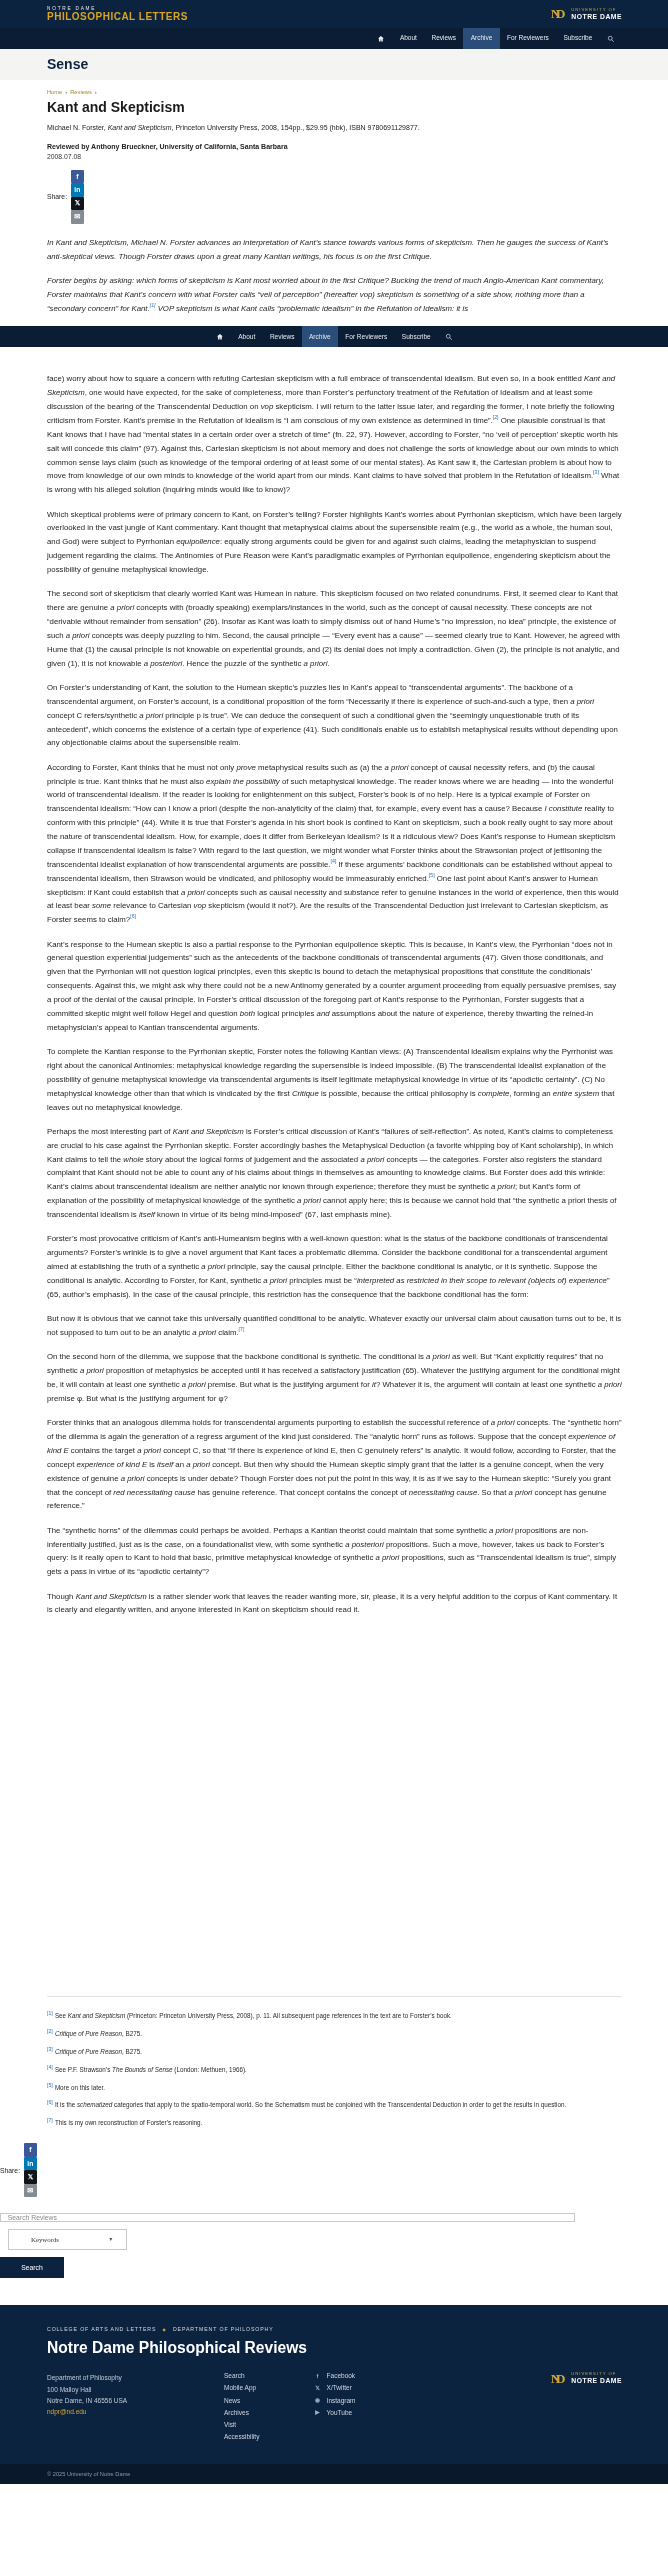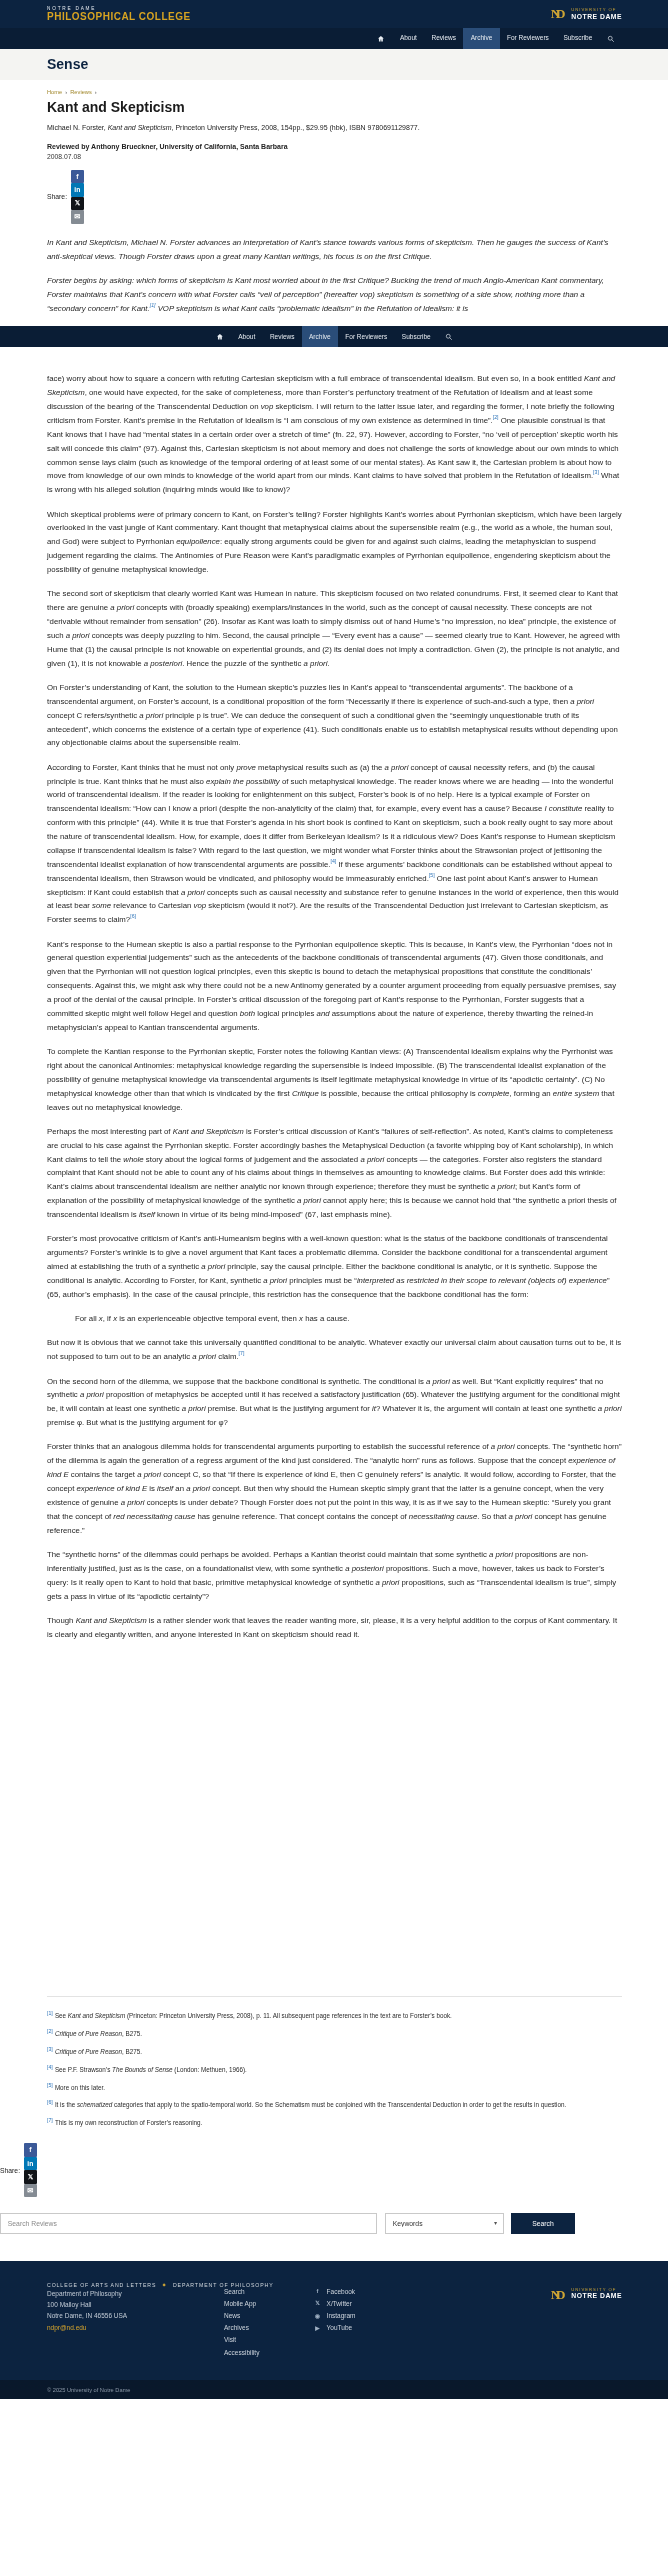--- a/index.html
+++ b/index.html
@@ -60,25 +60,25 @@
   .sticky-dup { margin:2.1px 0 12.5px; }
   .article-rest { min-height:1636px; padding-top:12.5px; }
 
   
   .footnotes { border-top:0.5px solid #e3e3e3; padding-top:12.5px; margin-bottom:14.6px; }
   .footnote { font-size:6.3px; line-height:1.6; margin:0 0 5.7px; color:#2a2a2a; }
   .footnote .fnmark { color:#2b72b8; font-size:5.2px; vertical-align:super; margin-right:2.1px; }
 
   
   .share-bottom { margin:3.1px 0 15.6px; }
-  .search-row { display:flex; gap:7.3px; margin:0 0 27px; }
+  .search-row { display:flex; gap:7.3px; margin:0 0 27px;flex-direction:column; }
   .search-input { flex:1; height:21px; border:0.5px solid #c9c9c9; padding:0 6.8px; font-size:6.8px; font-family:"Liberation Sans", sans-serif; color:#333; }
   .search-input::placeholder { color:#8a8a8a; }
   .select-wrap { position:relative; width:119px; }
-  .select-wrap select { width:100%; height:21px; border:0.5px solid #c9c9c9; background:#fff; font-size:6.8px; padding:0 7px; appearance:none; -webkit-appearance:none; color:#333; font-family:Liberation Sans, sans-serif; }
+  .select-wrap select { width:100%; height:21px; border:0.5px solid #c9c9c9; background:#fff; font-size:6.8px; padding:0 22px; appearance:none; -webkit-appearance:none; color:#333; font-family:Liberation Serif, serif;margin-left:8px; }
   .select-wrap .chev { position:absolute; right:5.7px; top:50%; transform:translateY(-50%); font-size:5.2px; color:#555; pointer-events:none; }
   .search-btn { width:64px; height:21px; background:#0c2340; color:#fff; border:none; font-size:6.8px; font-family:"Liberation Sans", sans-serif; cursor:pointer; }
 
   
   footer { background:#0c2340; padding-top:21px; color:#cfd6de; }
   .footer-eyebrow { display:flex; align-items:center; gap:6.3px; font-size:5.2px; letter-spacing:0.9px; }
   .footer-eyebrow a { color:#d3d8de; }
   .footer-eyebrow .dot { color:#cda434; font-size:4.2px; }
   .footer-title { font-size:15.6px; font-weight:bold; color:#ffffff; margin:6.3px 0 15.6px; }
   .footer-cols { display:flex; padding-bottom:19px; }
@@ -92,21 +92,21 @@
   .f-logo { margin-left:auto; display:flex; align-items:flex-start; gap:4.2px; }
   .footer-bottom { background:#09182b; padding:6.8px 0; font-size:5.7px; color:#8c99a8; }
 </style>
 </head>
 <body>
 
 <header class="topbar">
   <div class="container topbar-inner">
     <a class="brand" href="#">
       <span class="brand-top">NOTRE DAME</span>
-      <span class="brand-main">PHILOSOPHICAL COLLEGE</span>
+      <span class="brand-main">PHILOSOPHICAL LETTERS</span>
     </a>
     <a class="nd-mark" href="#">
       <span class="monogram">ND</span>
       <span class="nd-text">
         <span class="nd-line1">UNIVERSITY OF</span>
         <span class="nd-line2">NOTRE DAME</span>
       </span>
     </a>
   </div>
 </header>
@@ -187,21 +187,20 @@
 <main class="container article-rest clearfix" id="article-rest">
     <p class="body-p">face) worry about how to square a concern with refuting Cartesian skepticism with a full embrace of transcendental idealism. But even so, in a book entitled <em>Kant and Skepticism</em>, one would have expected, for the sake of completeness, more than Forster’s perfunctory treatment of the Refutation of Idealism and at least some discussion of the bearing of the Transcendental Deduction on <em>vop</em> skepticism. I will return to the latter issue later, and regarding the former, I note briefly the following criticism from Forster. Kant’s premise in the Refutation of Idealism is “I am conscious of my own existence as determined in time”.<sup class="fnref">[2]</sup> One plausible construal is that Kant knows that I have had “mental states in a certain order over a stretch of time” (fn. 22, 97). However, according to Forster, “no ‘veil of perception’ skeptic worth his salt will concede this claim” (97). Against this, Cartesian skepticism is not about memory and does not challenge the sorts of knowledge about our own minds to which common sense lays claim (such as knowledge of the temporal ordering of at least some of our mental states). As Kant saw it, the Cartesian problem is about how to move from knowledge of our own minds to knowledge of the world apart from our minds. Kant claims to have solved that problem in the Refutation of Idealism.<sup class="fnref">[3]</sup> What is wrong with his alleged solution (inquiring minds would like to know)?</p>
     <p class="body-p">Which skeptical problems <em>were</em> of primary concern to Kant, on Forster’s telling? Forster highlights Kant’s worries about Pyrrhonian skepticism, which have been largely overlooked in the vast jungle of Kant commentary. Kant thought that metaphysical claims about the supersensible realm (e.g., the world as a whole, the human soul, and God) were subject to Pyrrhonian <em>equipollence</em>: equally strong arguments could be given for and against such claims, leading the metaphysician to suspend judgement regarding the claims. The Antinomies of Pure Reason were Kant’s paradigmatic examples of Pyrrhonian equipollence, engendering skepticism about the possibility of genuine metaphysical knowledge.</p>
     <p class="body-p">The second sort of skepticism that clearly worried Kant was Humean in nature. This skepticism focused on two related conundrums. First, it seemed clear to Kant that there are genuine <em>a priori</em> concepts with (broadly speaking) exemplars/instances in the world, such as the concept of causal necessity. These concepts are not “derivable without remainder from sensation” (26). Insofar as Kant was loath to simply dismiss out of hand Hume’s “no impression, no idea” principle, the existence of such <em>a priori</em> concepts was deeply puzzling to him. Second, the causal principle — “Every event has a cause” — seemed clearly true to Kant. However, he agreed with Hume that (1) the causal principle is not knowable on experiential grounds, and (2) its denial does not imply a contradiction. Given (2), the principle is not analytic, and given (1), it is not knowable <em>a posteriori</em>. Hence the puzzle of the synthetic <em>a priori</em>.</p>
     <p class="body-p">On Forster’s understanding of Kant, the solution to the Humean skeptic’s puzzles lies in Kant’s appeal to “transcendental arguments”. The backbone of a transcendental argument, on Forster’s account, is a conditional proposition of the form “Necessarily if there is experience of such-and-such a type, then <em>a priori</em> concept C refers/synthetic <em>a priori</em> principle p is true”. We can deduce the consequent of such a conditional given the “seemingly unquestionable truth of its antecedent”, which concerns the existence of a certain type of experience (41). Such conditionals enable us to establish metaphysical results without depending upon any objectionable claims about the supersensible realm.</p>
     <p class="body-p">According to Forster, Kant thinks that he must not only <em>prove</em> metaphysical results such as (a) the <em>a priori</em> concept of causal necessity refers, and (b) the causal principle is true. Kant thinks that he must also <em>explain the possibility</em> of such metaphysical knowledge. The reader knows where we are heading — into the wonderful world of transcendental idealism. If the reader is looking for enlightenment on this subject, Forster’s book is of no help. Here is a typical example of Forster on transcendental idealism: “How can I know a priori (despite the non-analyticity of the claim) that, for example, every event has a cause? Because <em>I constitute</em> reality to conform with this principle” (44). While it is true that Forster’s agenda in his short book is confined to Kant on skepticism, such a book really ought to say more about the nature of transcendental idealism. How, for example, does it differ from Berkeleyan idealism? Is it a ridiculous view? Does Kant’s response to Humean skepticism collapse if transcendental idealism is false? With regard to the last question, we might wonder what Forster thinks about the Strawsonian project of jettisoning the transcendental idealist explanation of how transcendental arguments are possible.<sup class="fnref">[4]</sup> If these arguments’ backbone conditionals can be established without appeal to transcendental idealism, then Strawson would be vindicated, and philosophy would be immeasurably enriched.<sup class="fnref">[5]</sup> One last point about Kant’s answer to Humean skepticism: if Kant could establish that <em>a priori</em> concepts such as causal necessity and substance refer to genuine instances in the world of experience, then this would at least bear <em>some</em> relevance to Cartesian <em>vop</em> skepticism (would it not?). Are the results of the Transcendental Deduction just irrelevant to Cartesian skepticism, as Forster seems to claim?<sup class="fnref">[6]</sup></p>
     <p class="body-p">Kant’s response to the Humean skeptic is also a partial response to the Pyrrhonian equipollence skeptic. This is because, in Kant’s view, the Pyrrhonian “does not in general question experiential judgements” such as the antecedents of the backbone conditionals of transcendental arguments (47). Given those conditionals, and given that the Pyrrhonian will not question logical principles, even this skeptic is bound to detach the metaphysical propositions that constitute the conditionals’ consequents. Against this, we might ask why there could not be a new Antinomy generated by a counter argument proceeding from equally persuasive premises, say a proof of the denial of the causal principle. In Forster’s critical discussion of the foregoing part of Kant’s response to the Pyrrhonian, Forster suggests that a committed skeptic might well follow Hegel and question <em>both</em> logical principles <em>and</em> assumptions about the nature of experience, thereby thwarting the reined-in metaphysician’s appeal to Kantian transcendental arguments.</p>
     <p class="body-p">To complete the Kantian response to the Pyrrhonian skeptic, Forster notes the following Kantian views: (A) Transcendental idealism explains why the Pyrrhonist was right about the canonical Antinomies: metaphysical knowledge regarding the supersensible is indeed impossible. (B) The transcendental idealist explanation of the possibility of genuine metaphysical knowledge via transcendental arguments is itself legitimate metaphysical knowledge in virtue of its “apodictic certainty”. (C) No metaphysical knowledge other than that which is vindicated by the first <em>Critique</em> is possible, because the critical philosophy is <em>complete</em>, forming an <em>entire system</em> that leaves out no metaphysical knowledge.</p>
     <p class="body-p">Perhaps the most interesting part of <em>Kant and Skepticism</em> is Forster’s critical discussion of Kant’s “failures of self-reflection”. As noted, Kant’s claims to completeness are crucial to his case against the Pyrrhonian skeptic. Forster accordingly bashes the Metaphysical Deduction (a favorite whipping boy of Kant scholarship), in which Kant claims to tell the <em>whole</em> story about the logical forms of judgement and the associated <em>a priori</em> concepts — the categories. Forster also registers the standard complaint that Kant should not be able to count any of his claims about things in themselves as amounting to knowledge claims. But Forster does add this wrinkle: Kant’s claims about transcendental idealism are neither analytic nor known through experience; therefore they must be synthetic <em>a priori</em>; but Kant’s form of explanation of the possibility of metaphysical knowledge of the synthetic <em>a priori</em> cannot apply here; this is because we cannot hold that “the synthetic a priori thesis of transcendental idealism is <em>itself</em> known in virtue of its being mind-imposed” (67, last emphasis mine).</p>
     <p class="body-p">Forster’s most provocative criticism of Kant’s anti-Humeanism begins with a well-known question: what is the status of the backbone conditionals of transcendental arguments? Forster’s wrinkle is to give a novel argument that Kant faces a problematic dilemma. Consider the backbone conditional for a transcendental argument aimed at establishing the truth of a synthetic <em>a priori</em> principle, say the causal principle. Either the backbone conditional is analytic, or it is synthetic. Suppose the conditional is analytic. According to Forster, for Kant, synthetic <em>a priori</em> principles must be “<em>interpreted as restricted in their scope to relevant (objects of) experience</em>” (65, author’s emphasis). In the case of the causal principle, this restriction has the consequence that the backbone conditional has the form:</p>
-    <blockquote class="quote">For all <em>x</em>, if <em>x</em> is an experienceable objective temporal event, then <em>x</em> has a cause.</blockquote>
     <p class="body-p">But now it is obvious that we cannot take this universally quantified conditional to be analytic. Whatever exactly our universal claim about causation turns out to be, it is not supposed to turn out to be an analytic <em>a priori</em> claim.<sup class="fnref">[7]</sup></p>
     <p class="body-p">On the second horn of the dilemma, we suppose that the backbone conditional is synthetic. The conditional is <em>a priori</em> as well. But “Kant explicitly requires” that no synthetic <em>a priori</em> proposition of metaphysics be accepted until it has received a satisfactory justification (65). Whatever the justifying argument for the conditional might be, it will contain at least one synthetic <em>a priori</em> premise. But what is the justifying argument for <em>it</em>? Whatever it is, the argument will contain at least one synthetic <em>a priori</em> premise φ. But what is the justifying argument for φ?</p>
     <p class="body-p">Forster thinks that an analogous dilemma holds for transcendental arguments purporting to establish the successful reference of <em>a priori</em> concepts. The “synthetic horn” of the dilemma is again the generation of a regress argument of the kind just considered. The “analytic horn” runs as follows. Suppose that the concept <em>experience of kind E</em> contains the target <em>a priori</em> concept C, so that “If there is experience of kind E, then C genuinely refers” is analytic. It would follow, according to Forster, that the concept <em>experience of kind E</em> is <em>itself</em> an <em>a priori</em> concept. But then why should the Humean skeptic simply grant that the latter is a genuine concept, when the very existence of genuine <em>a priori</em> concepts is under debate? Though Forster does not put the point in this way, it is as if we say to the Humean skeptic: “Surely you grant that the concept of <em>red necessitating cause</em> has genuine reference. That concept contains the concept of <em>necessitating cause</em>. So that <em>a priori</em> concept has genuine reference.”</p>
     <p class="body-p">The “synthetic horns” of the dilemmas could perhaps be avoided. Perhaps a Kantian theorist could maintain that some synthetic <em>a priori</em> propositions are non-inferentially justified, just as is the case, on a foundationalist view, with some synthetic <em>a posteriori</em> propositions. Such a move, however, takes us back to Forster’s query: Is it really open to Kant to hold that basic, primitive metaphysical knowledge of synthetic <em>a priori</em> propositions, such as “Transcendental idealism is true”, simply gets a pass in virtue of its “apodictic certainty”?</p>
     <p class="body-p">Though <em>Kant and Skepticism</em> is a rather slender work that leaves the reader wanting more, sir, please, it is a very helpful addition to the corpus of Kant commentary. It is clearly and elegantly written, and anyone interested in Kant on skepticism should read it.</p>
   </main>
 
 <div class="container footnotes">
   <div id="footnotes-list">
       <p class="footnote"><a href="#" class="fnmark">[1]</a>See <em>Kant and Skepticism</em> (Princeton: Princeton University Press, 2008), p. 11. All subsequent page references in the text are to Forster’s book.</p>
@@ -237,20 +236,21 @@
   <button class="search-btn">Search</button>
 </div>
 
 <footer>
   <div class="container">
     <div class="footer-eyebrow">
       <a href="#">COLLEGE OF ARTS AND LETTERS</a>
       <span class="dot">◆</span>
       <a href="#">DEPARTMENT OF PHILOSOPHY</a>
     </div>
+    <div class="footer-title">Notre Dame Philosophical Reviews</div>
     <div class="footer-cols">
       <address class="f-address">
         <span id="address-lines"><div>Department of Philosophy</div><div>100 Malloy Hall</div><div>Notre Dame, IN 46556 USA</div></span>
         <a class="email" href="#">ndpr@nd.edu</a>
       </address>
       <div class="f-links" id="footer-links">
           <a href="#" class="f-link">Search</a>
           <a href="#" class="f-link">Mobile App</a>
           <a href="#" class="f-link">News</a>
           <a href="#" class="f-link">Archives</a>

